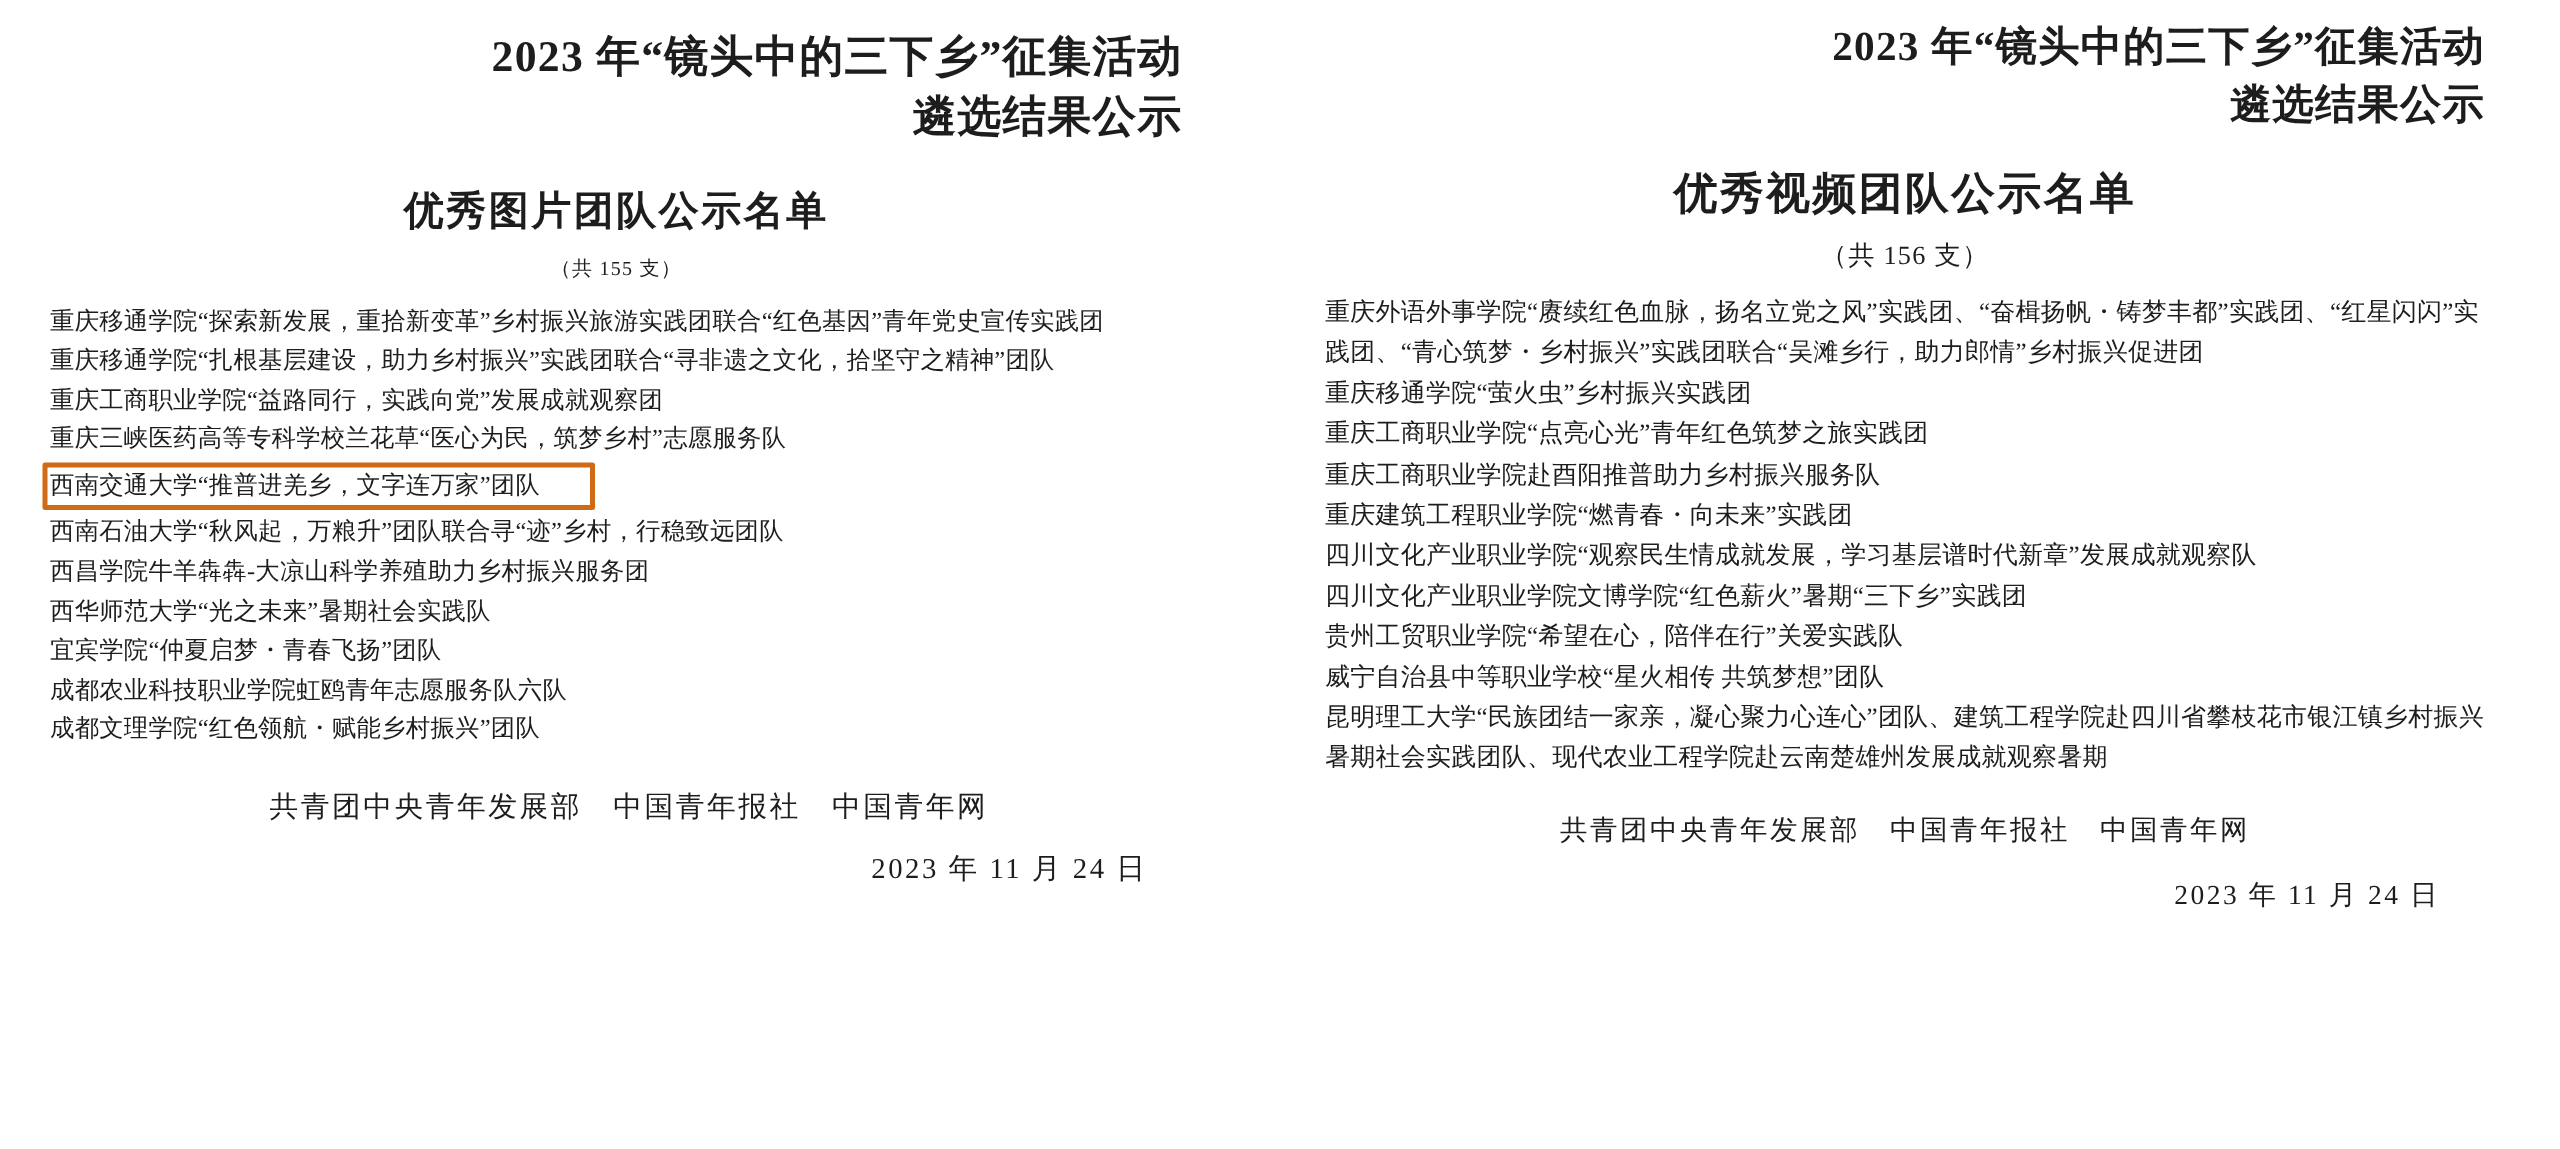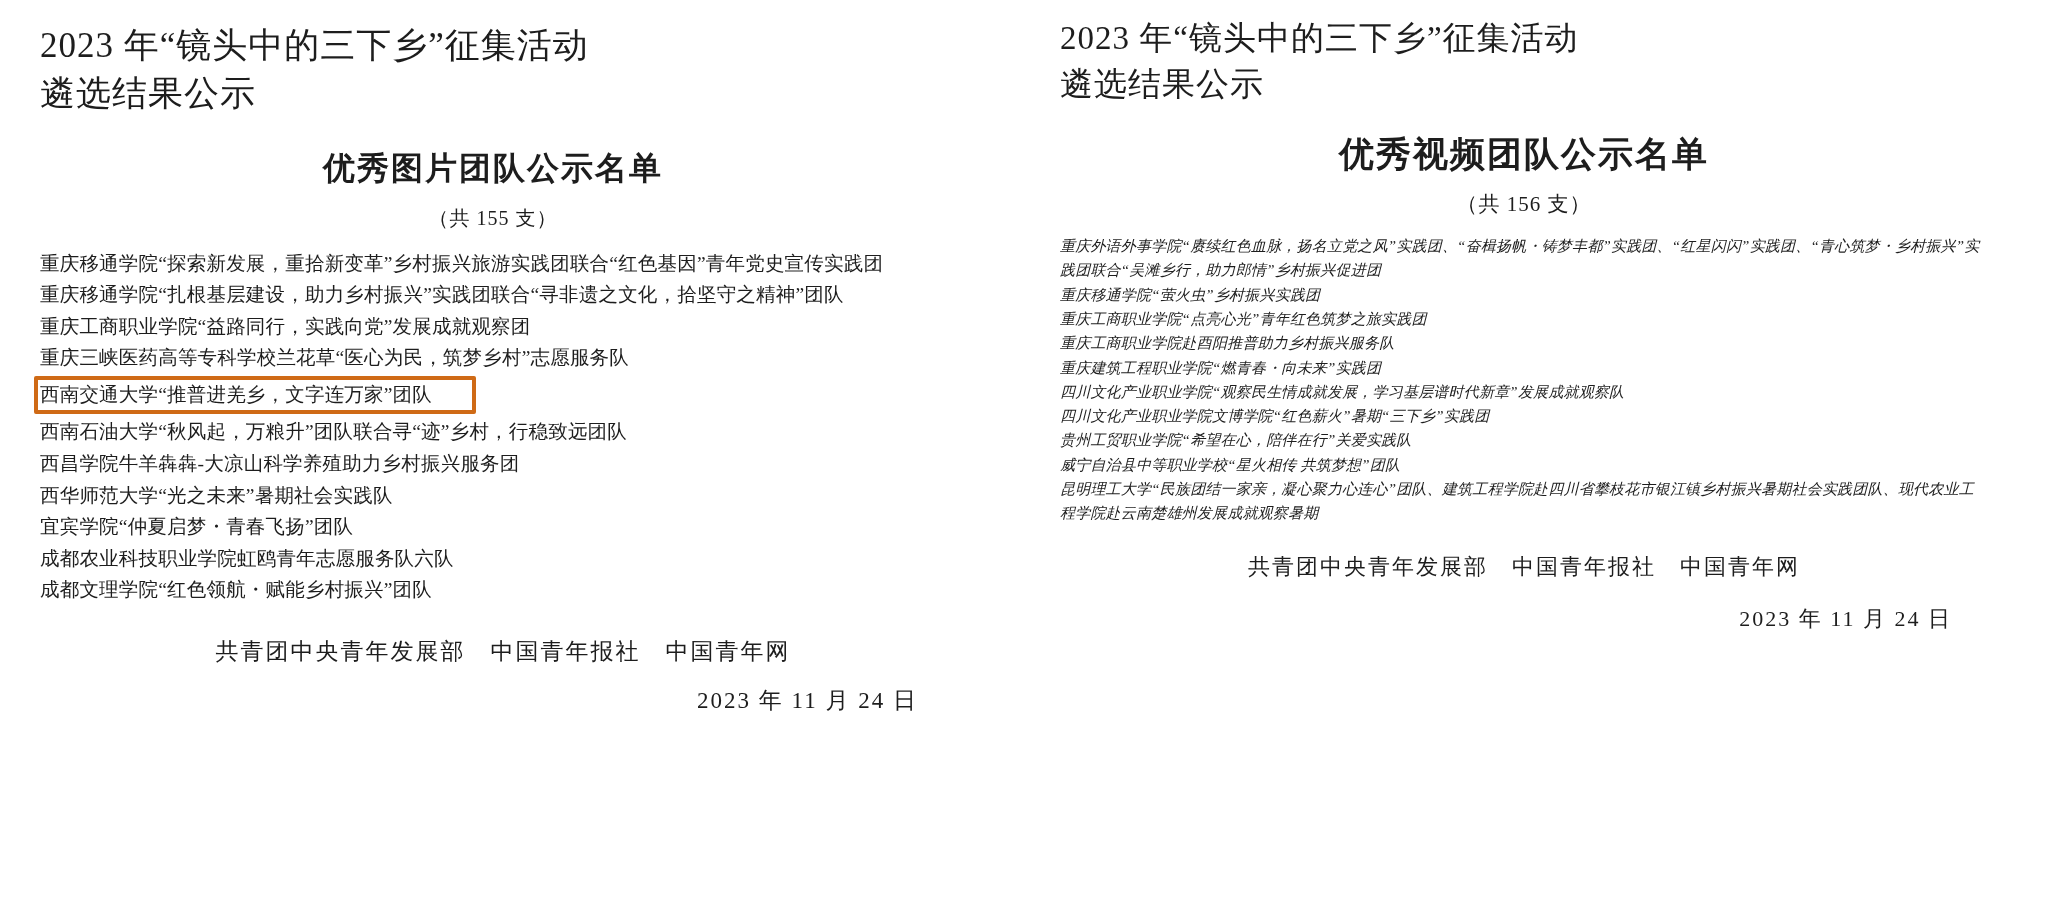--- a/index.html
+++ b/index.html
@@ -30,59 +30,58 @@
   .panel-left {
     width: 1000px;
     padding: 18px 54px 0 40px;
   }
   .panel-right {
     width: 1048px;
     padding: 6px 60px 0 60px;
   }
 
   .doc-title {
-    text-align: left;
-    font-weight: normal;
+    text-align: right;
+    font-weight: bold;
     letter-spacing: 1px;
     line-height: 1.38;
   }
   .panel-left .doc-title { font-size: 35px; margin-top: 4px; }
   .panel-right .doc-title { font-size: 33px; margin-top: 10px; }
 
   .doc-title .line { display: block; }
 
   .section-title {
     text-align: center;
     font-weight: bold;
     letter-spacing: 2px;
   }
   .panel-left .section-title { font-size: 32px; margin-top: 28px; }
   .panel-right .section-title { font-size: 35px; margin-top: 24px; }
 
   .count {
     text-align: center;
-    font-size: 20px;
+    font-size: 16px;
     margin-top: 14px;
     letter-spacing: 1px;
   }
   .panel-right .count { font-size: 21px; margin-top: 12px; }
 
   .list {
     margin-top: 16px;
   }
   .entry {
     font-size: 19.5px;
     line-height: 1.62;
     letter-spacing: 0.2px;
     position: relative;
   }
   .panel-right .entry {
-    font-size: 15px;
+    font-size: 20px;
     line-height: 1.62;
-    font-style: italic;
   }
 
   .entry.highlight {
     display: inline-block;
   }
   .hl-box {
     display: block;
     position: relative;
     padding: 3px 6px 4px 6px;
     margin: 2px 0 2px -6px;

